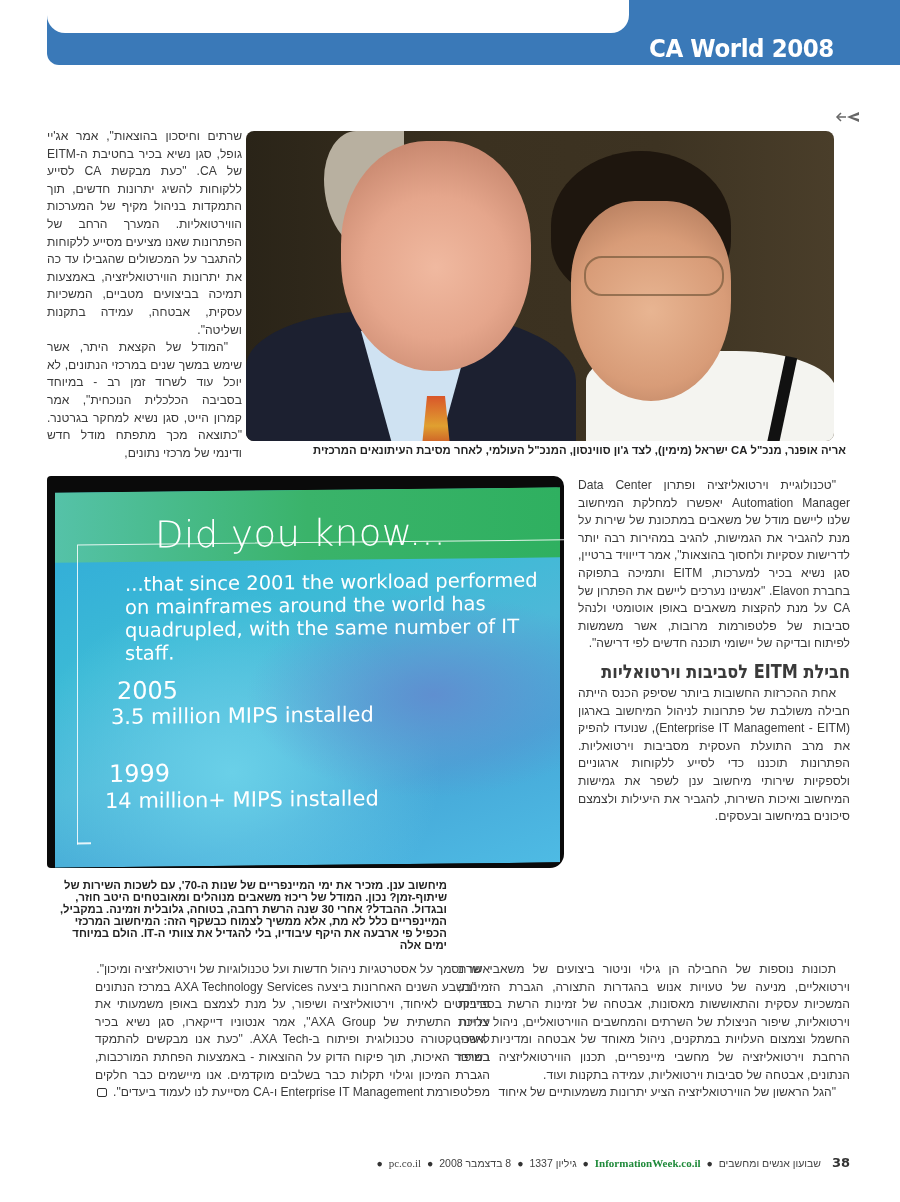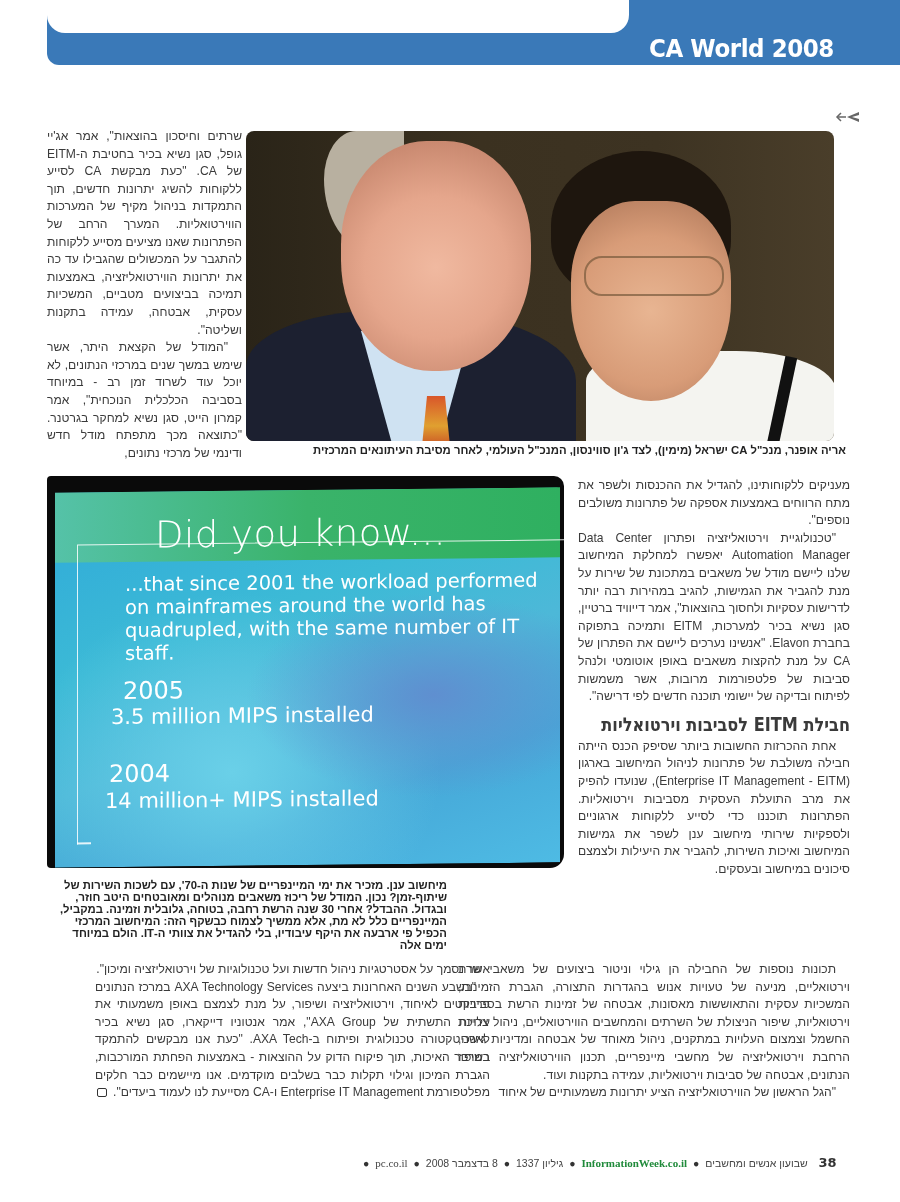--- a/index.html
+++ b/index.html
@@ -45,21 +45,21 @@
   .slide-green { position: absolute; left: 0; top: 0; width: 100%; height: 70px; background: linear-gradient(90deg, #55c2a8 0%, #3ab36a 50%, #2fb060 100%); }
   .slide-frame { position: absolute; left: 22px; top: 52px; width: 500px; height: 300px; border-left: 1.5px solid rgba(255,255,255,0.85); border-top: 1.5px solid rgba(255,255,255,0.85); border-radius: 0; }
   .slide-frame-corner { position: absolute; left: 22px; top: 350px; width: 14px; height: 1.5px; background: rgba(255,255,255,0.85); }
   .slide-title { position: absolute; left: 100px; top: 22px; font-size: 37px; color: #fff; font-family: "DejaVu Sans", sans-serif; font-weight: 300; letter-spacing: 0.5px; }
   .slide-body { position: absolute; left: 70px; top: 81px; width: 420px; font-size: 19.5px; line-height: 23px; color: #fff; font-family: "DejaVu Sans", sans-serif; }
   .slide-year { position: absolute; font-size: 24px; color: #fff; font-family: "DejaVu Sans", sans-serif; }
   .slide-stat { position: absolute; font-size: 21px; color: #fff; font-family: "DejaVu Sans", sans-serif; }
 
   .slide-caption { position: absolute; left: 47px; top: 879px; width: 400px; direction: rtl; text-align: right; font-size: 11.3px; line-height: 12px; font-weight: bold; color: #222; }
 
-  .footer { position: absolute; left: 360px; top: 1155px; width: 490px; direction: rtl; text-align: left; font-size: 10.5px; color: #444; white-space: nowrap; }
+  .footer { position: absolute; left: 360px; top: 1155px; width: 490px; direction: rtl; text-align: right; font-size: 10.5px; color: #444; white-space: nowrap; }
   .footer .page-num { font-weight: bold; font-size: 13px; color: #333; margin-left: 8px; font-family: "DejaVu Sans", sans-serif; }
   .footer .site { color: #1f8a3a; font-weight: bold; font-family: "Liberation Serif", serif; font-size: 11px; }
   .footer .bullet { margin: 0 3px; color: #333; }
   .footer .pc { font-family: "Liberation Serif", serif; font-size: 11px; }
   .end-mark { display: inline-block; width: 10px; height: 9px; border: 1.5px solid #333; border-radius: 2px; vertical-align: middle; margin-right: 3px; }
 </style>
 </head>
 <body>
 
 <div class="header-band"></div>
@@ -85,36 +85,35 @@
   <div class="person-left-face"></div>
   <div class="person-right-shirt"></div>
   <div class="person-right-lanyard"></div>
   <div class="person-right-hair"></div>
   <div class="person-right-face"></div>
   <div class="person-right-glasses"></div>
 </div>
 <div class="photo-caption">אריה אופנר, מנכ"ל CA ישראל (מימין), לצד ג'ון סווינסון, המנכ"ל העולמי, לאחר מסיבת העיתונאים המרכזית</div>
 
 <div class="col col-b">
-  <p class="noindent">מעניקים ללקוחותינו, להגדיל את ההכנסות ולשפר את מתח הרווחים באמצעות אספקה של פתרונות משולבים נוספים".</p>
   <p>"טכנולוגיית וירטואליזציה ופתרון Data Center Automation Manager יאפשרו למחלקת המיחשוב שלנו ליישם מודל של משאבים במתכונת של שירות על מנת להגביר את הגמישות, להגיב במהירות רבה יותר לדרישות עסקיות ולחסוך בהוצאות", אמר דייוויד ברטיין, סגן נשיא בכיר למערכות, EITM ותמיכה בתפוקה בחברת Elavon. "אנשינו נערכים ליישם את הפתרון של CA על מנת להקצות משאבים באופן אוטומטי ולנהל סביבות של פלטפורמות מרובות, אשר משמשות לפיתוח ובדיקה של יישומי תוכנה חדשים לפי דרישה".</p>
   <div class="subhead">חבילת EITM לסביבות וירטואליות</div>
   <p>אחת ההכרזות החשובות ביותר שסיפק הכנס הייתה חבילה משולבת של פתרונות לניהול המיחשוב בארגון (Enterprise IT Management - EITM), שנועדו להפיק את מרב התועלת העסקית מסביבות וירטואליות. הפתרונות תוכננו כדי לסייע ללקוחות ארגוניים ולספקיות שירותי מיחשוב ענן לשפר את גמישות המיחשוב ואיכות השירות, להגביר את היעילות ולצמצם סיכונים במיחשוב ובעסקים.</p>
 </div>
 
 <div class="slide">
   <div class="slide-screen">
     <div class="slide-green"></div>
     <div class="slide-frame"></div>
     <div class="slide-frame-corner"></div>
     <div class="slide-title">Did you know...</div>
     <div class="slide-body">...that since 2001 the workload performed on mainframes around the world has quadrupled, with the same number of IT staff.</div>
-    <div class="slide-year" style="left:68px; top:185px;">2005</div>
+    <div class="slide-year" style="left:62px; top:185px;">2005</div>
     <div class="slide-stat" style="left:56px; top:213px;">3.5 million MIPS installed</div>
-    <div class="slide-year" style="left:54px; top:268px;">2004</div>
+    <div class="slide-year" style="left:54px; top:268px;">1999</div>
     <div class="slide-stat" style="left:50px; top:297px;">14 million+ MIPS installed</div>
   </div>
 </div>
 <div class="slide-caption">מיחשוב ענן. מזכיר את ימי המיינפריים של שנות ה-70', עם לשכות השירות של שיתוף-זמן? נכון. המודל של ריכוז משאבים מנוהלים ומאובטחים היטב חוזר, ובגדול. ההבדל? אחרי 30 שנה הרשת רחבה, בטוחה, גלובלית וזמינה. במקביל, המיינפריים כלל לא מת, אלא ממשיך לצמוח כבשקף הזה: המיחשוב המרכזי הכפיל פי ארבעה את היקף עיבודיו, בלי להגדיל את צוותי ה-IT. הולם במיוחד ימים אלה</div>
 
 <div class="col col-c">
   <p>תכונות נוספות של החבילה הן גילוי וניטור ביצועים של משאבי שרת וירטואליים, מניעה של טעויות אנוש בהגדרות התצורה, הגברת הזמינות, המשכיות עסקית והתאוששות מאסונות, אבטחה של זמינות הרשת בסביבות וירטואליות, שיפור הניצולת של השרתים והמחשבים הווירטואליים, ניהול צריכת החשמל וצמצום העלויות במתקנים, ניהול מאוחד של אבטחה ומדיניות גישה, הרחבת וירטואליזציה של מחשבי מיינפריים, תכנון הווירטואליזציה במרכז הנתונים, אבטחה של סביבות וירטואליות, עמידה בתקנות ועוד.</p>
   <p>"הגל הראשון של הווירטואליזציה הציע יתרונות משמעותיים של איחוד</p>
 </div>
 

